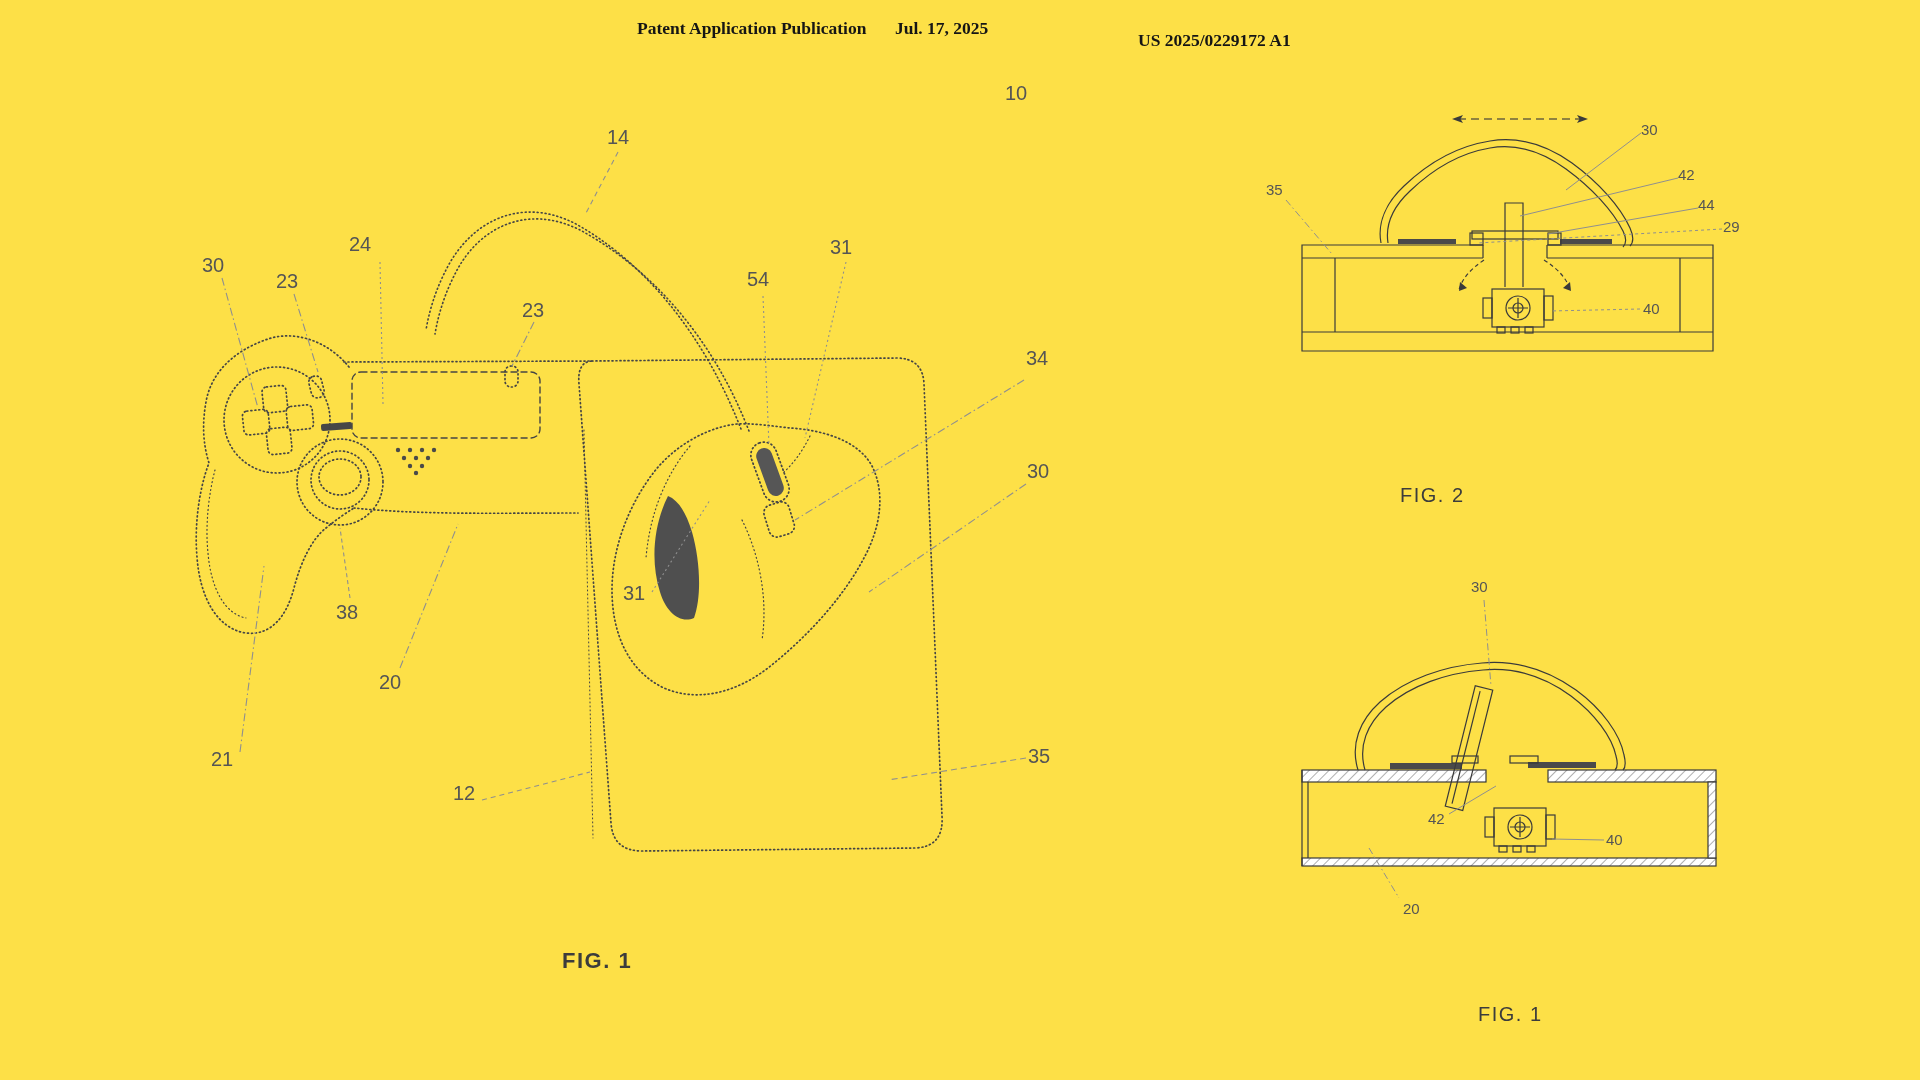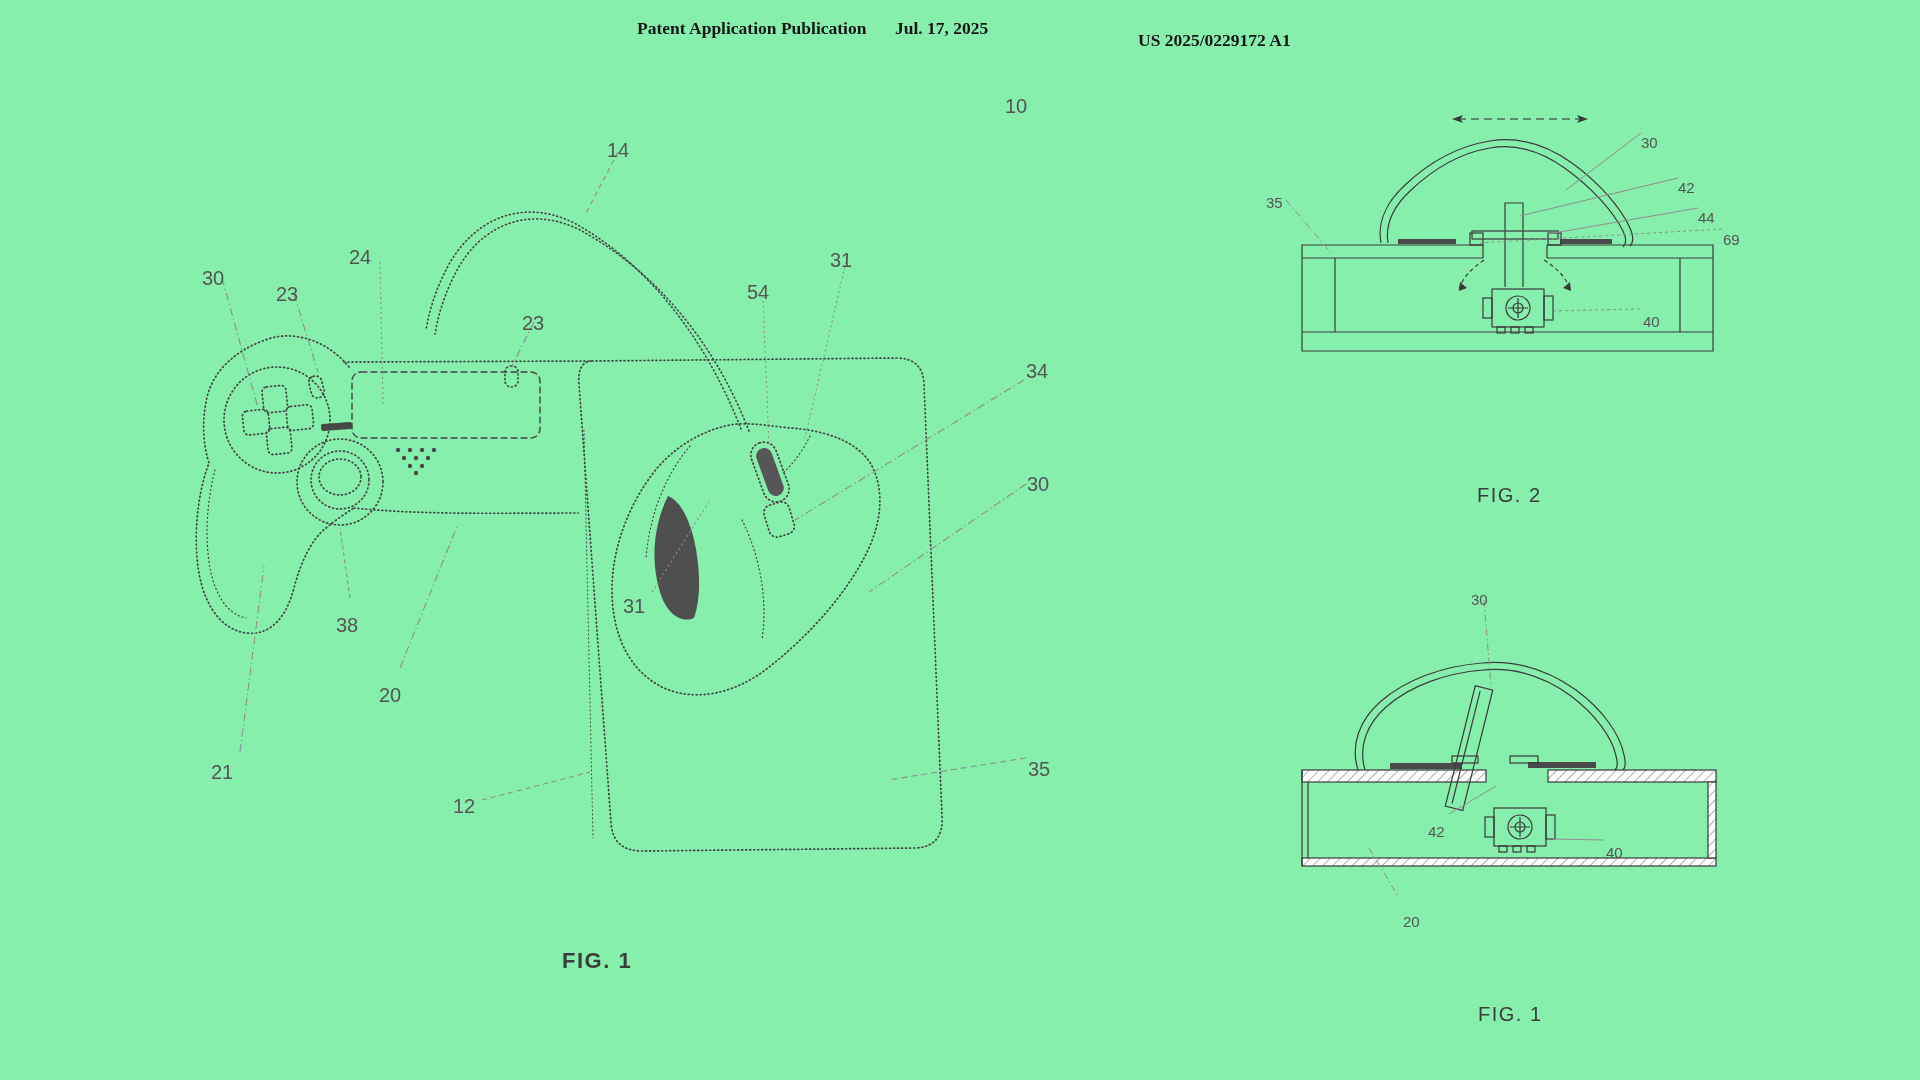--- a/index.html
+++ b/index.html
@@ -1,21 +1,21 @@
 <!DOCTYPE html>
 <html><head>
 <meta charset="utf-8">
 <style>
   html,body{margin:0;padding:0;background:#ffffff;}
-  #page{position:relative;width:1920px;height:1080px;background:#86efac;overflow:hidden;
+  #page{position:relative;width:1920px;height:1080px;background:#fde047;overflow:hidden;
         font-family:"Liberation Sans",sans-serif;}
   #art{position:absolute;left:0;top:0;}
   .hdr{position:absolute;top:18px;font-family:"Liberation Serif",serif;font-weight:bold;
        font-size:17.5px;color:#151515;white-space:nowrap;}
-  .ref{position:absolute;color:#555555;white-space:nowrap;margin-top:13px;}
+  .ref{position:absolute;color:#555555;white-space:nowrap;}
   .f1{font-size:20px;}
   .f2{font-size:15px;}
   .caption{position:absolute;color:#3c3c3c;letter-spacing:1.5px;white-space:nowrap;}
   .cap-big{font-size:22px;font-weight:600;}
   .cap-small{font-size:20px;font-weight:500;}
 </style>
 </head>
 <body>
 
 <div id="page">
@@ -236,25 +236,25 @@
   <div class="ref f1" style="left:379px;top:671px">20</div>
   <div class="ref f1" style="left:623px;top:582px">31</div>
   <div class="ref f1" style="left:211px;top:748px">21</div>
   <div class="ref f1" style="left:453px;top:782px">12</div>
   <div class="ref f1" style="left:1028px;top:745px">35</div>
 
   <div class="ref f2" style="left:1266px;top:181px">35</div>
   <div class="ref f2" style="left:1641px;top:121px">30</div>
   <div class="ref f2" style="left:1678px;top:166px">42</div>
   <div class="ref f2" style="left:1698px;top:196px">44</div>
-  <div class="ref f2" style="left:1723px;top:218px">69</div>
+  <div class="ref f2" style="left:1723px;top:218px">29</div>
   <div class="ref f2" style="left:1643px;top:300px">40</div>
 
   <div class="ref f2" style="left:1471px;top:578px">30</div>
   <div class="ref f2" style="left:1428px;top:810px">42</div>
   <div class="ref f2" style="left:1606px;top:831px">40</div>
   <div class="ref f2" style="left:1403px;top:900px">20</div>
 
   <div class="caption cap-big" style="left:562px;top:948px">FIG. 1</div>
-  <div class="caption cap-small" style="left:1477px;top:484px">FIG. 2</div>
+  <div class="caption cap-small" style="left:1400px;top:484px">FIG. 2</div>
   <div class="caption cap-small" style="left:1478px;top:1003px">FIG. 1</div>
 
 </div>
 
 </body></html>

